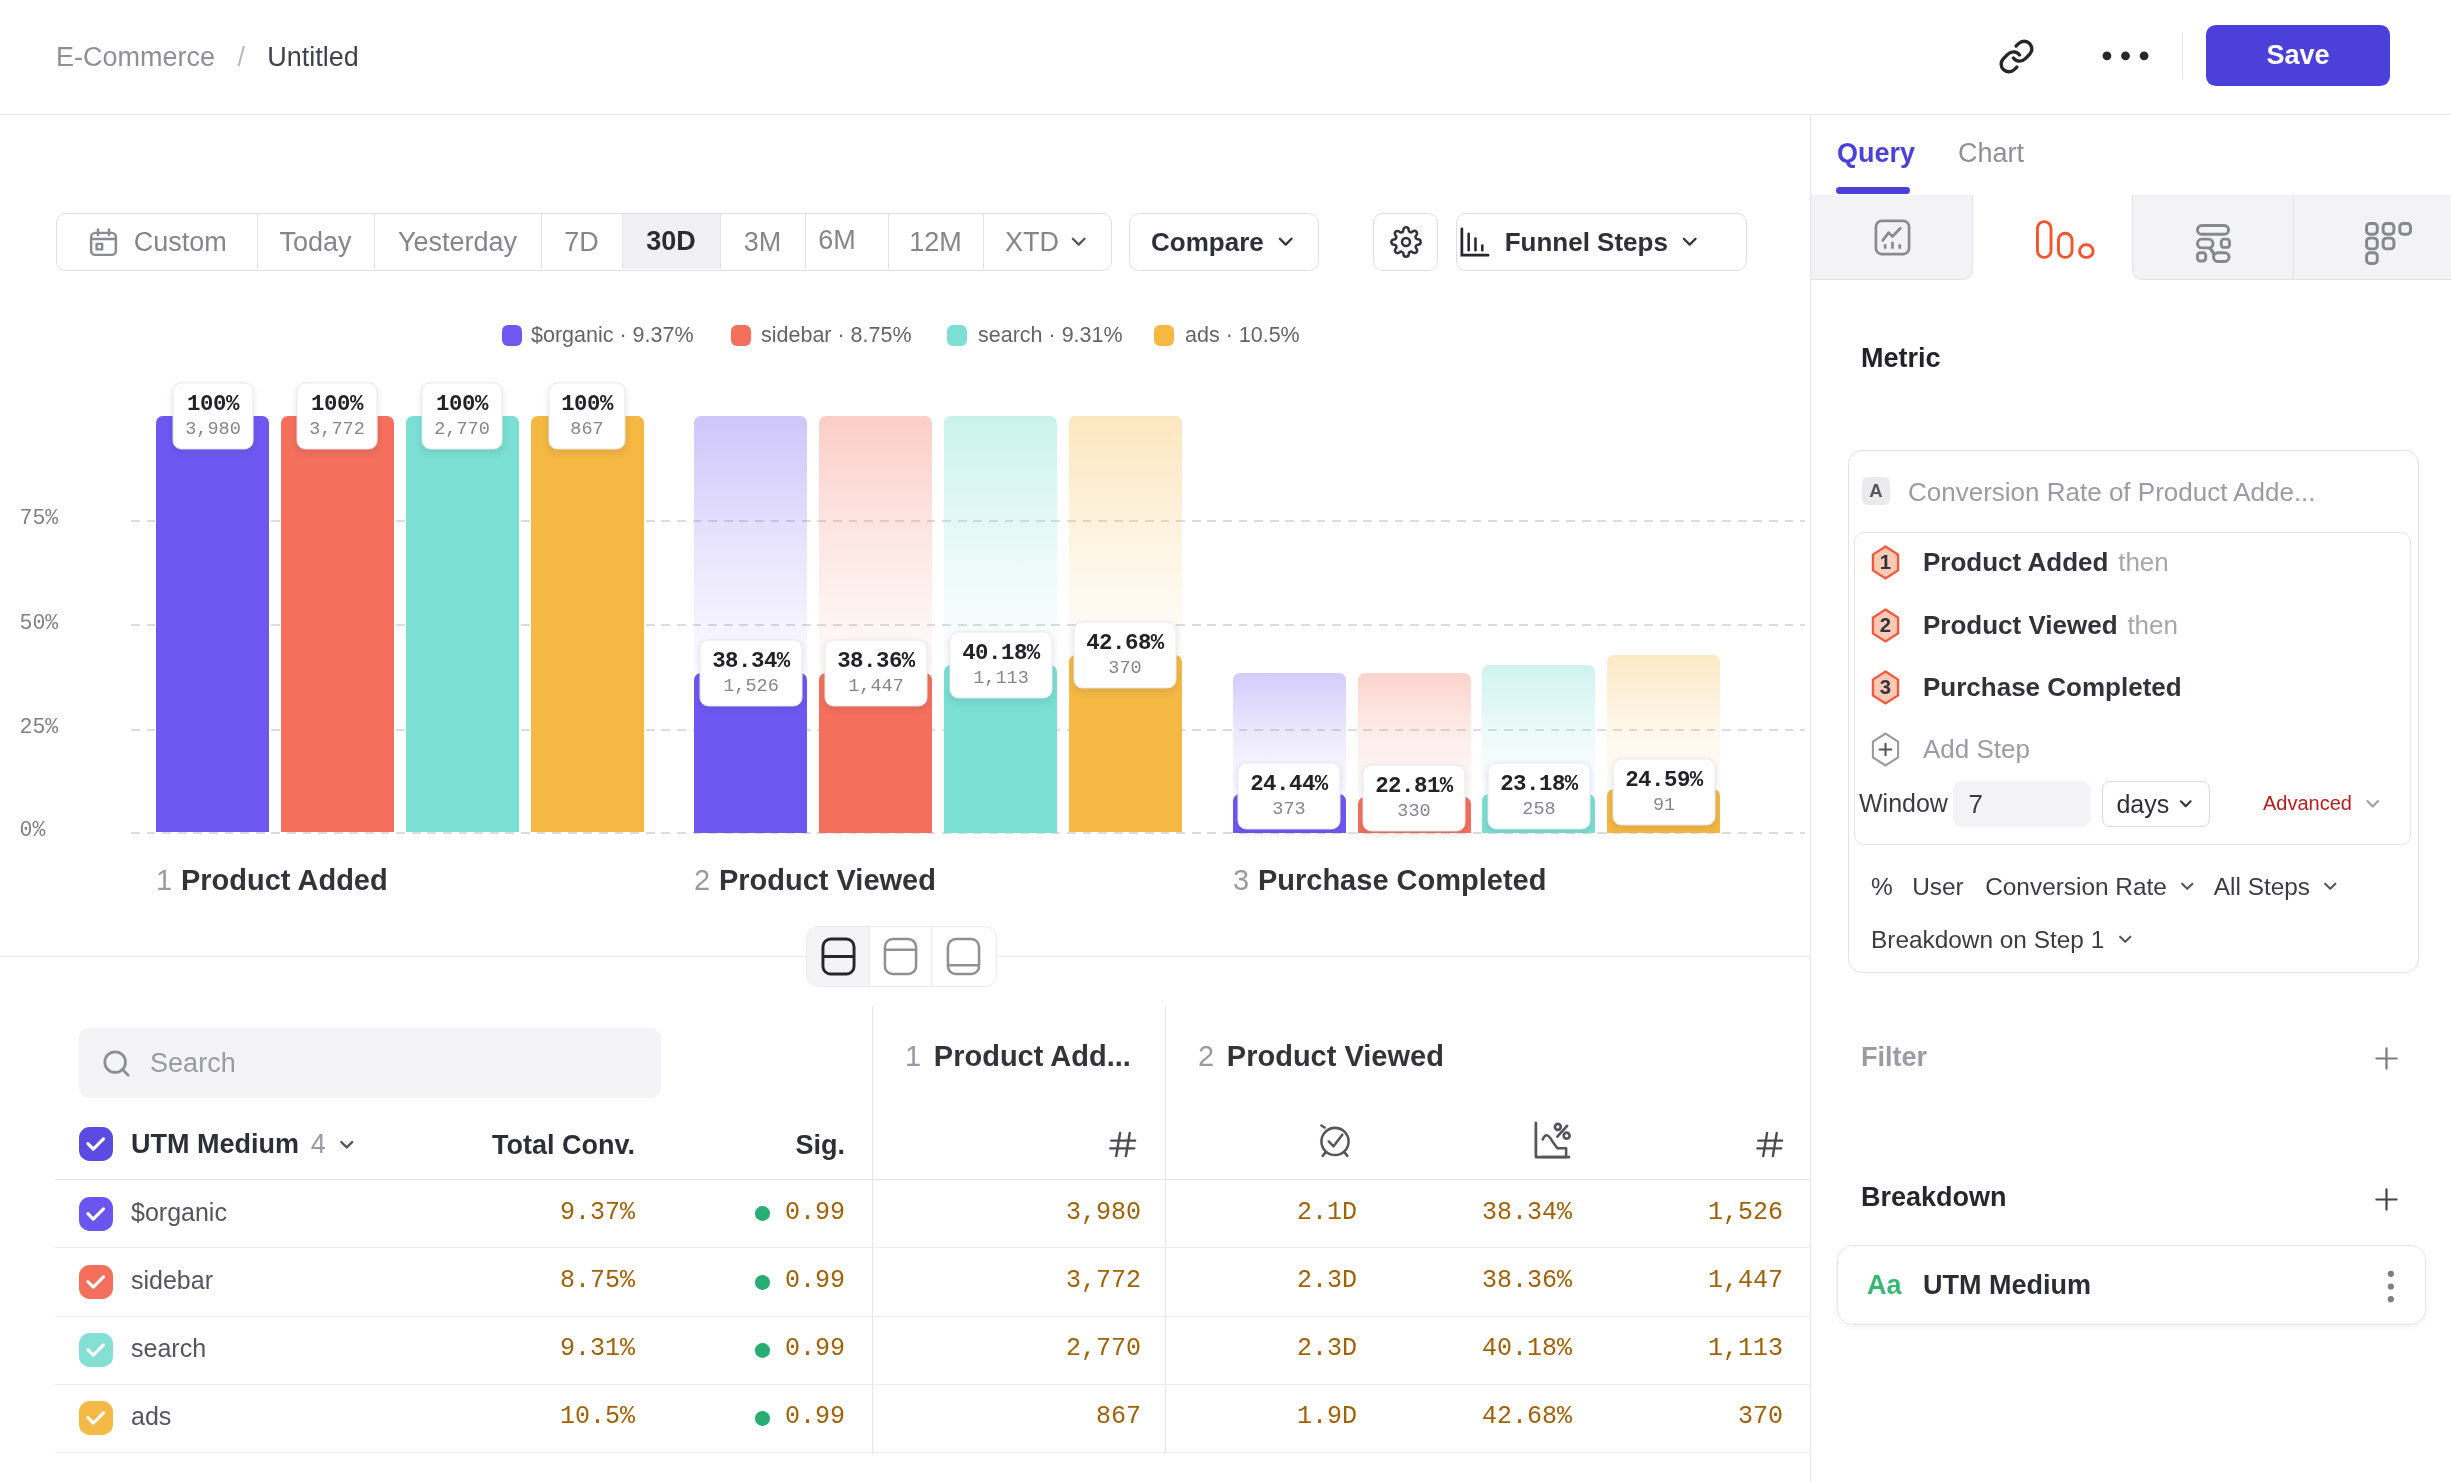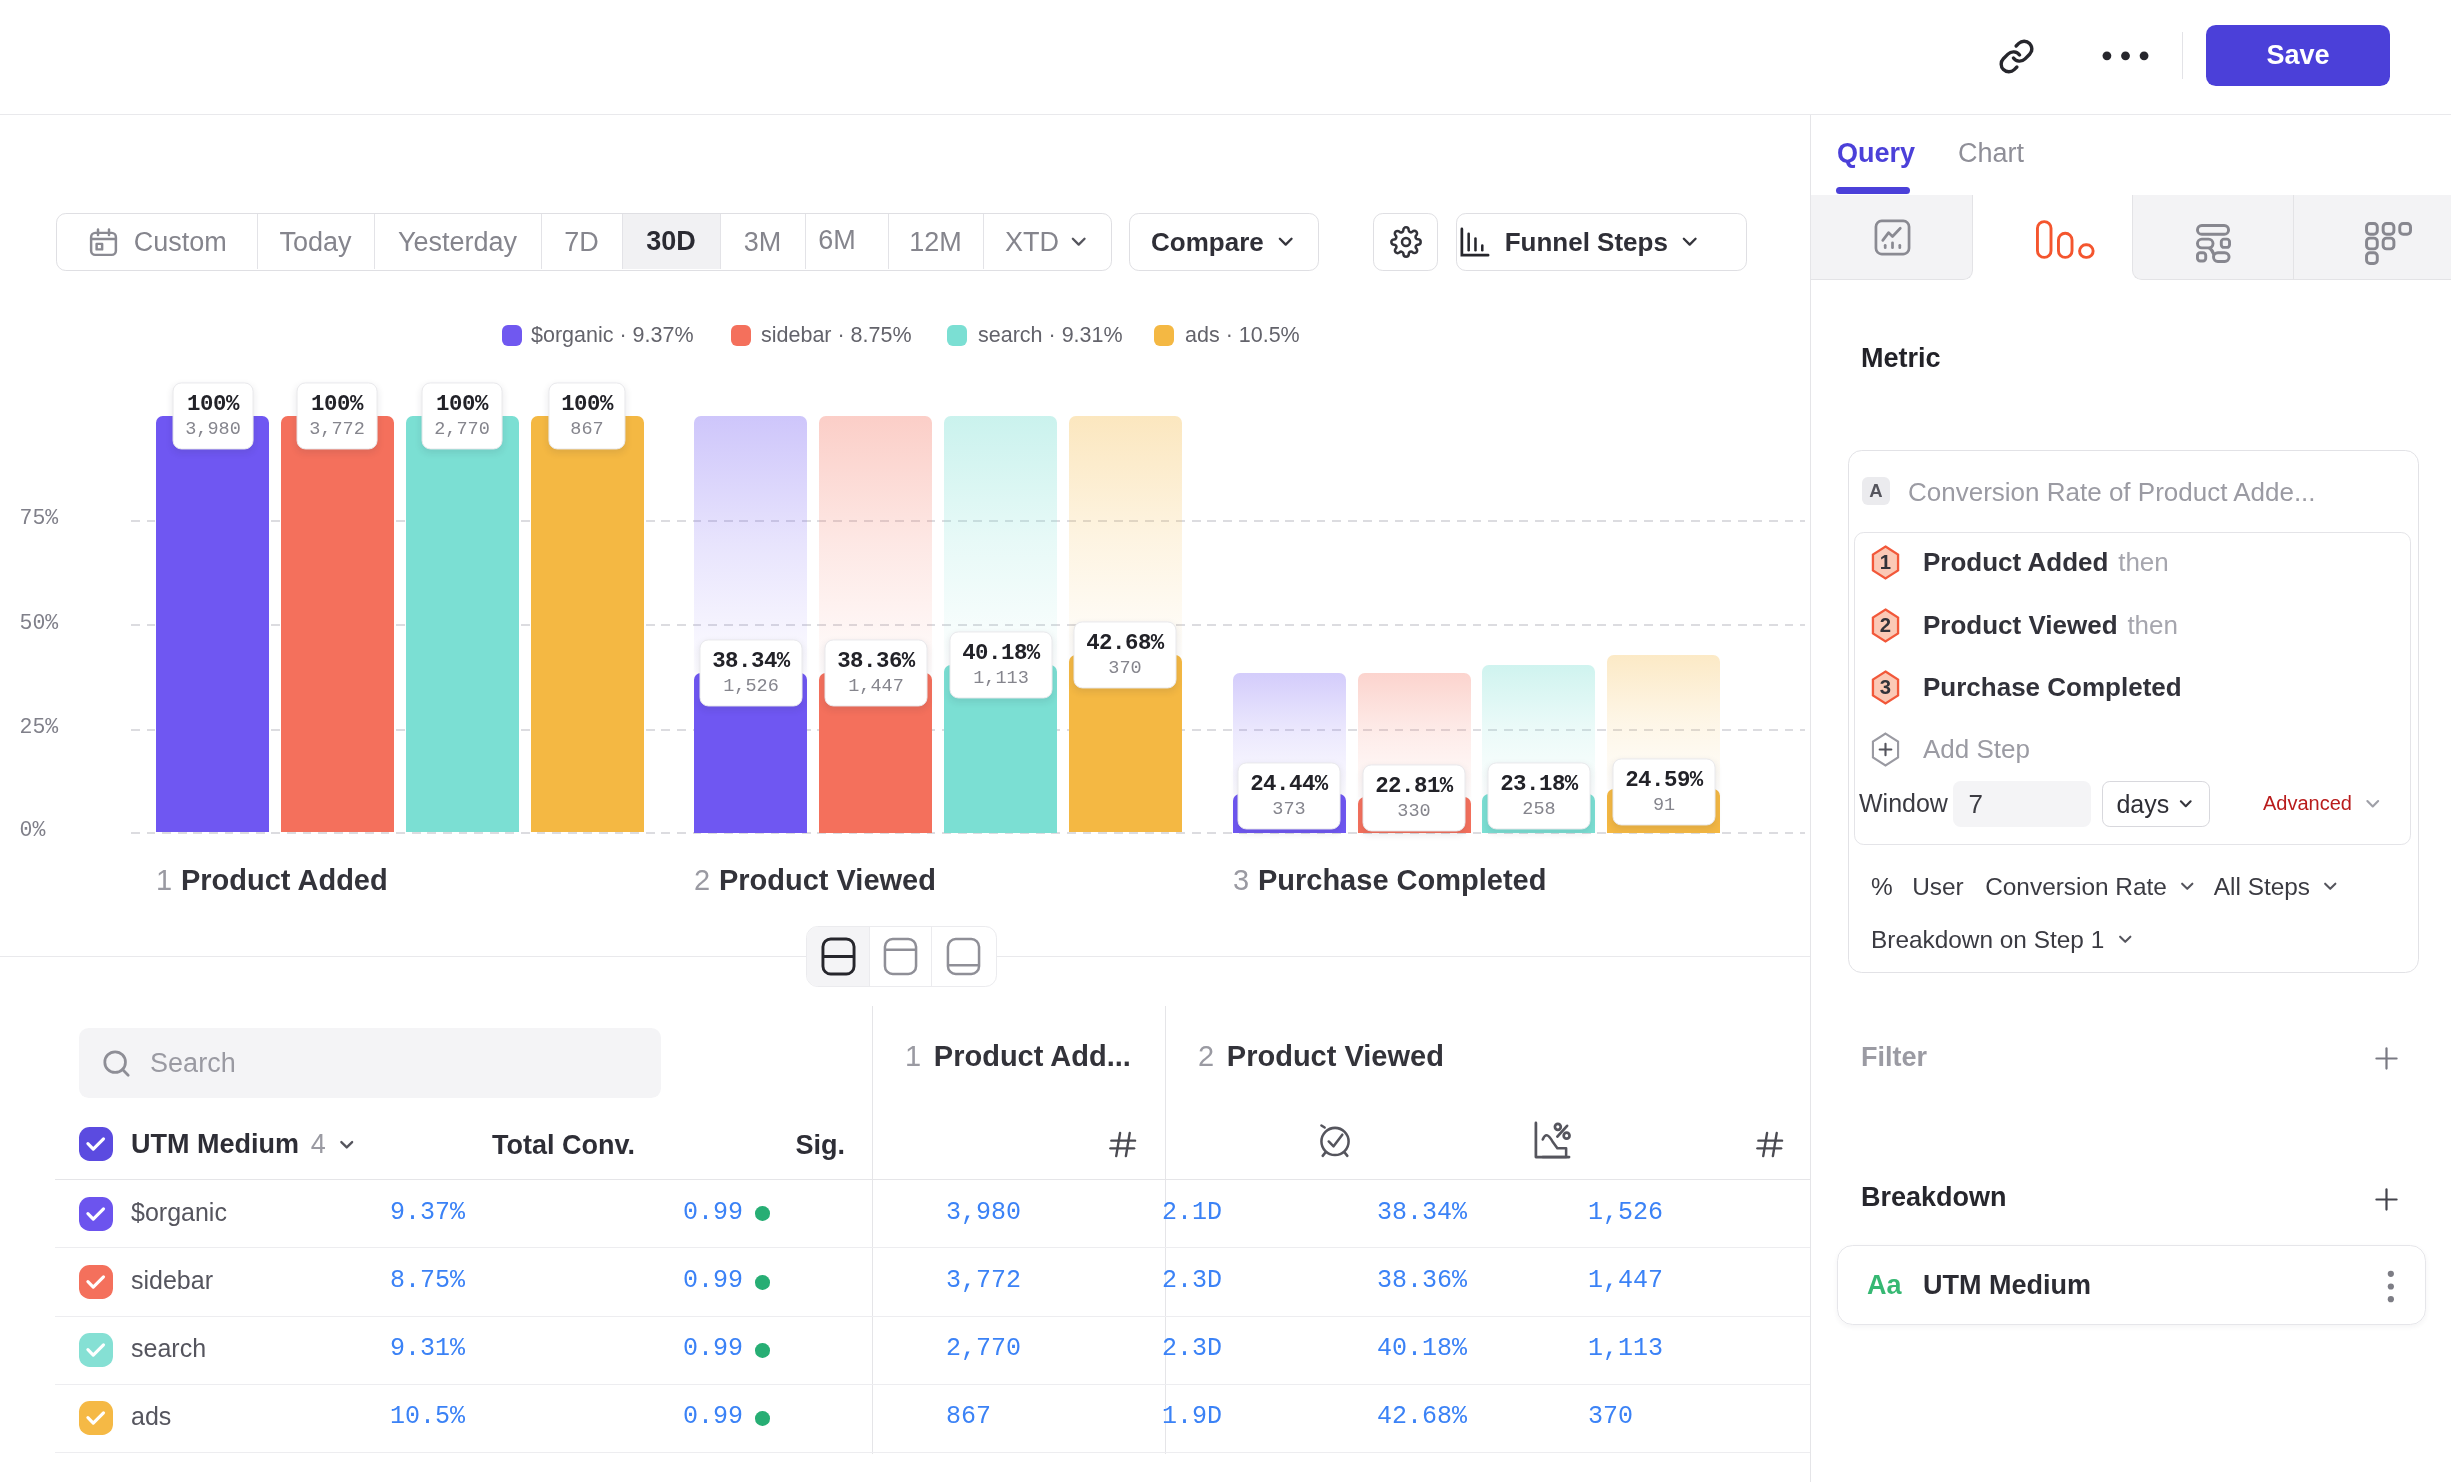--- a/index.html
+++ b/index.html
@@ -8,20 +8,25 @@
 .abs{position:absolute}
 .flex{display:flex;align-items:center}
 .btn{border:1.5px solid #dfdfe3;border-radius:9.8px;background:#fff}
 svg{display:block}
 </style>
 </head>
 <body>
 <div id="page">
 
 <div class="abs" style="left:0;top:0;width:2452px;height:115px;border-bottom:1px solid #e9e9ec">
+  <div class="abs flex" style="left:56px;top:0;height:115px;font-size:27px;color:#8f8f98">
+    <span>E-Commerce</span>
+        <span style="margin:0 22.4px;color:#b9b9c0">/</span>
+        <span style="color:#42424a">Untitled</span>
+  </div>
 
   <svg class="abs" style="left:1998px;top:38px" width="37" height="37" viewBox="0 0 24 24" fill="none" stroke="#26262c" stroke-width="2.2" stroke-linecap="round" stroke-linejoin="round">
     <path d="M10 13a5 5 0 0 0 7.54.54l3-3a5 5 0 0 0-7.07-7.07l-1.72 1.71"></path>
     <path d="M14 11a5 5 0 0 0-7.54-.54l-3 3a5 5 0 0 0 7.07 7.07l1.71-1.71"></path>
   </svg>
 
   <svg class="abs" style="left:2099px;top:49px" width="53" height="13.7" viewBox="0 0 54 14">
     <circle cx="8" cy="7" r="4.5" fill="#26262c"></circle>
         <circle cx="27" cy="7" r="4.5" fill="#26262c"></circle>
         <circle cx="46" cy="7" r="4.5" fill="#26262c"></circle>
@@ -488,16 +493,16 @@
 .sw{top:325px;width:19.5px;height:20.5px;border-radius:5.9px}
 .lt{top:323px;font-size:21.5px;color:#63636b}
 .grid{left:131px;width:1674px;height:2px;background:repeating-linear-gradient(90deg,#dcdce0 0 8.8px,transparent 8.8px 15.6px)}
 .ax{left:19.5px;width:89px;text-align:left;font-family:"Liberation Mono",monospace;font-size:21.5px;color:#80808a}
 .bar{width:113px;border-radius:6.8px 6.8px 0 0}
 .tip{transform:translate(-50%,-50%);background:#fff;border:1.5px solid #e9e9ec;border-radius:8.8px;box-shadow:0 2.9px 7.8px rgba(40,40,60,0.10);text-align:center;padding:7.8px 11.7px 5.9px}
 .t1{font-family:"Liberation Mono",monospace;font-size:22.4px;font-weight:bold;color:#222228;line-height:27px;white-space:nowrap;letter-spacing:-0.5px}
 .t2{font-family:"Liberation Mono",monospace;font-size:18.5px;color:#85858d;line-height:24.4px;white-space:nowrap}
 .cb{width:34px;height:34px;border-radius:10.7px;display:flex;align-items:center;justify-content:center}
 .rlab{left:131px;font-size:25px;color:#55555e}
-.rnum{font-family:"Liberation Mono",monospace;font-size:25px;color:#3b82f6}
+.rnum{text-align:right;font-family:"Liberation Mono",monospace;font-size:25px;color:#a16207}
 .dot{left:755px;width:14.6px;height:14.6px;border-radius:50%;background:#27ae74}
 </style>
 
 
 </body></html>

